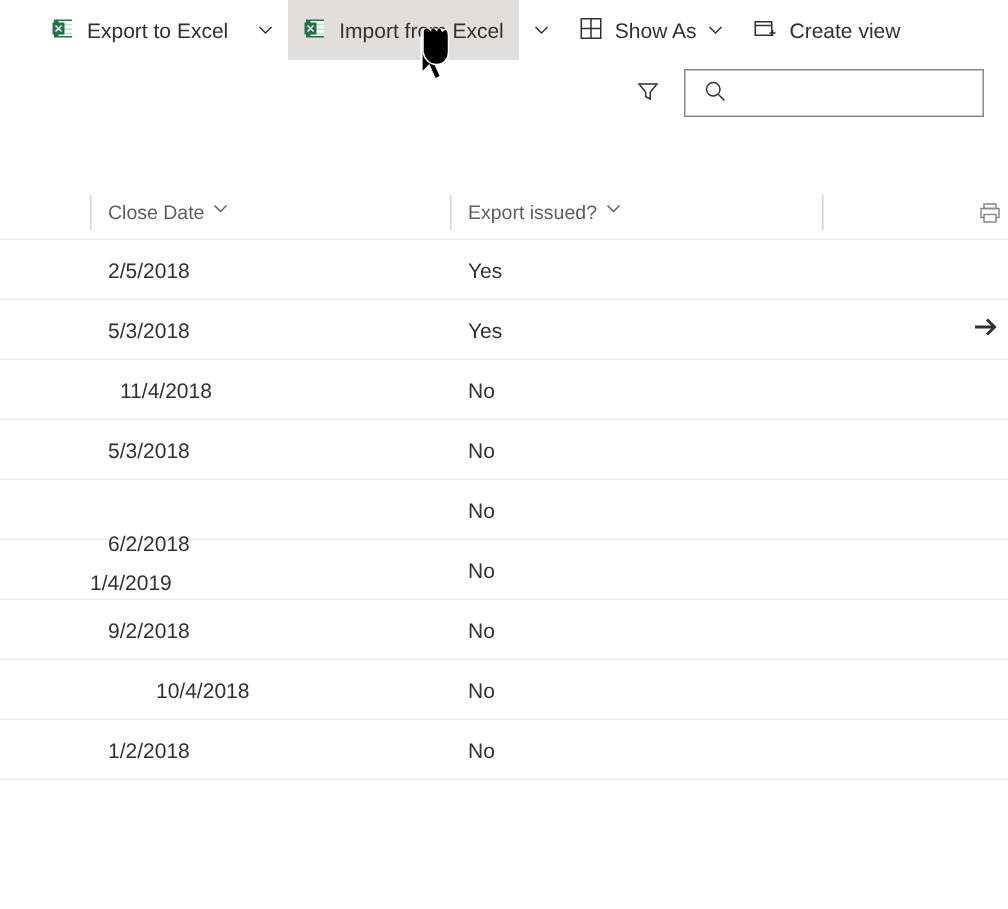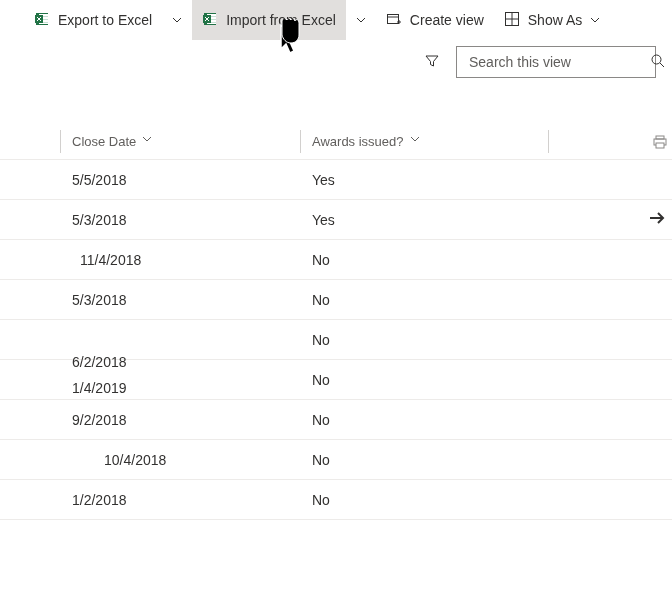--- a/index.html
+++ b/index.html
@@ -175,56 +175,55 @@
     <span>
       <svg width="10" height="10" viewBox="0 0 10 10">
           <path d="M1 3 L5 7 L9 3" stroke="#323130" stroke-width="1" fill="none"></path>
         </svg>
     </span>
   </div>
 
   <div class="toolbar-btn">
     <span>
       <svg width="16" height="16" viewBox="0 0 16 16">
+        <rect x="1.5" y="1.5" width="13" height="13" fill="none" stroke="#323130" stroke-width="1"></rect>
+        <line x1="1.5" y1="8" x2="14.5" y2="8" stroke="#323130" stroke-width="1"></line>
+        <line x1="8" y1="1.5" x2="8" y2="14.5" stroke="#323130" stroke-width="1"></line>
+      </svg>
+    </span>
+    <span>Show As</span>
+    <span>
+      <svg width="10" height="10" viewBox="0 0 10 10">
+          <path d="M1 3 L5 7 L9 3" stroke="#323130" stroke-width="1" fill="none"></path>
+        </svg>
+    </span>
+  </div>
+
+  <div class="toolbar-btn">
+    <span>
+      <svg width="16" height="16" viewBox="0 0 16 16">
         <rect x="1.5" y="3.5" width="11" height="9" fill="none" stroke="#323130" stroke-width="1"></rect>
         <line x1="1.5" y1="6" x2="12.5" y2="6" stroke="#323130" stroke-width="1"></line>
         <line x1="11" y1="11" x2="15" y2="11" stroke="#323130" stroke-width="1"></line>
         <line x1="13" y1="9" x2="13" y2="13" stroke="#323130" stroke-width="1"></line>
       </svg>
     </span>
     <span>Create view</span>
   </div>
-
-  <div class="toolbar-btn">
-    <span>
-      <svg width="16" height="16" viewBox="0 0 16 16">
-        <rect x="1.5" y="1.5" width="13" height="13" fill="none" stroke="#323130" stroke-width="1"></rect>
-        <line x1="1.5" y1="8" x2="14.5" y2="8" stroke="#323130" stroke-width="1"></line>
-        <line x1="8" y1="1.5" x2="8" y2="14.5" stroke="#323130" stroke-width="1"></line>
-      </svg>
-    </span>
-    <span>Show As</span>
-    <span>
-      <svg width="10" height="10" viewBox="0 0 10 10">
-          <path d="M1 3 L5 7 L9 3" stroke="#323130" stroke-width="1" fill="none"></path>
-        </svg>
-    </span>
-  </div>
 </div>
 
 <div class="filter-row">
   <div class="filter-icon">
     <span>
       <svg width="16" height="16" viewBox="0 0 16 16">
         <path d="M2 3 L14 3 L9.5 8.5 L9.5 13 L6.5 11.5 L6.5 8.5 Z" fill="none" stroke="#323130" stroke-width="1"></path>
       </svg>
     </span>
   </div>
   <div class="search-box">
-    <input type="text" placeholder="Search this view" style="">
     <span>
       <svg width="16" height="16" viewBox="0 0 16 16">
         <circle cx="6.5" cy="6.5" r="4.5" fill="none" stroke="#323130" stroke-width="1"></circle>
         <line x1="10" y1="10" x2="14" y2="14" stroke="#323130" stroke-width="1"></line>
       </svg>
     </span>
   </div>
 </div>
 
 <div class="grid-area">
@@ -233,40 +232,40 @@
     <div class="header-cell" style="left:72px">
       <span>Close Date</span>
       <span class="header-chevron">
         <svg width="10" height="10" viewBox="0 0 10 10">
             <path d="M1 3 L5 7 L9 3" stroke="#605e5c" stroke-width="1" fill="none"></path>
           </svg>
       </span>
     </div>
     <div class="col-divider" style="left:300px"></div>
     <div class="header-cell" style="left:312px">
-      <span>Awards issued?</span>
+      <span>Export issued?</span>
       <span class="header-chevron">
         <svg width="10" height="10" viewBox="0 0 10 10">
             <path d="M1 3 L5 7 L9 3" stroke="#605e5c" stroke-width="1" fill="none"></path>
           </svg>
       </span>
     </div>
     <div class="col-divider" style="left:548px"></div>
     <div style="position:absolute; right:4px; top:10px;">
       <svg width="16" height="16" viewBox="0 0 16 16">
         <rect x="4" y="2" width="8" height="3" fill="none" stroke="#8a8886" stroke-width="1"></rect>
         <rect x="2" y="5" width="12" height="6" fill="none" stroke="#8a8886" stroke-width="1"></rect>
         <rect x="4" y="9" width="8" height="5" fill="#fff" stroke="#8a8886" stroke-width="1"></rect>
       </svg>
     </div>
   </div>
 
   <div id="rows-container">
       <div class="grid-row">
-        <div class="cell" style="left: 72px;">5/5/2018</div>
+        <div class="cell" style="left: 72px;">2/5/2018</div>
         <div class="cell" style="left: 312px;">Yes</div>
       </div>
       <div class="grid-row">
         <div class="cell" style="left: 72px;">5/3/2018</div>
         <div class="cell" style="left: 312px;">Yes</div>
         <div class="row-enter"><span><svg width="18" height="18" viewBox="0 0 18 18">
               <line x1="2" y1="9" x2="15" y2="9" stroke="#323130" stroke-width="2"></line>
               <path d="M10 4 L15 9 L10 14" fill="none" stroke="#323130" stroke-width="2"></path>
             </svg></span></div>
       </div>
@@ -276,21 +275,21 @@
       </div>
       <div class="grid-row">
         <div class="cell" style="left: 72px;">5/3/2018</div>
         <div class="cell" style="left: 312px;">No</div>
       </div>
       <div class="grid-row">
         <div class="cell" style="left: 72px; margin-top: 44px;">6/2/2018</div>
         <div class="cell" style="left: 312px;">No</div>
       </div>
       <div class="grid-row">
-        <div class="cell" style="left: 72px; margin-top: 16px;">1/4/2019</div>
+        <div class="cell" style="left: 60px; margin-top: 16px;">1/4/2019</div>
         <div class="cell" style="left: 312px;">No</div>
       </div>
       <div class="grid-row">
         <div class="cell" style="left: 72px;">9/2/2018</div>
         <div class="cell" style="left: 312px;">No</div>
       </div>
       <div class="grid-row">
         <div class="cell" style="left: 72px; margin-left: 32px;">10/4/2018</div>
         <div class="cell" style="left: 312px;">No</div>
       </div>

